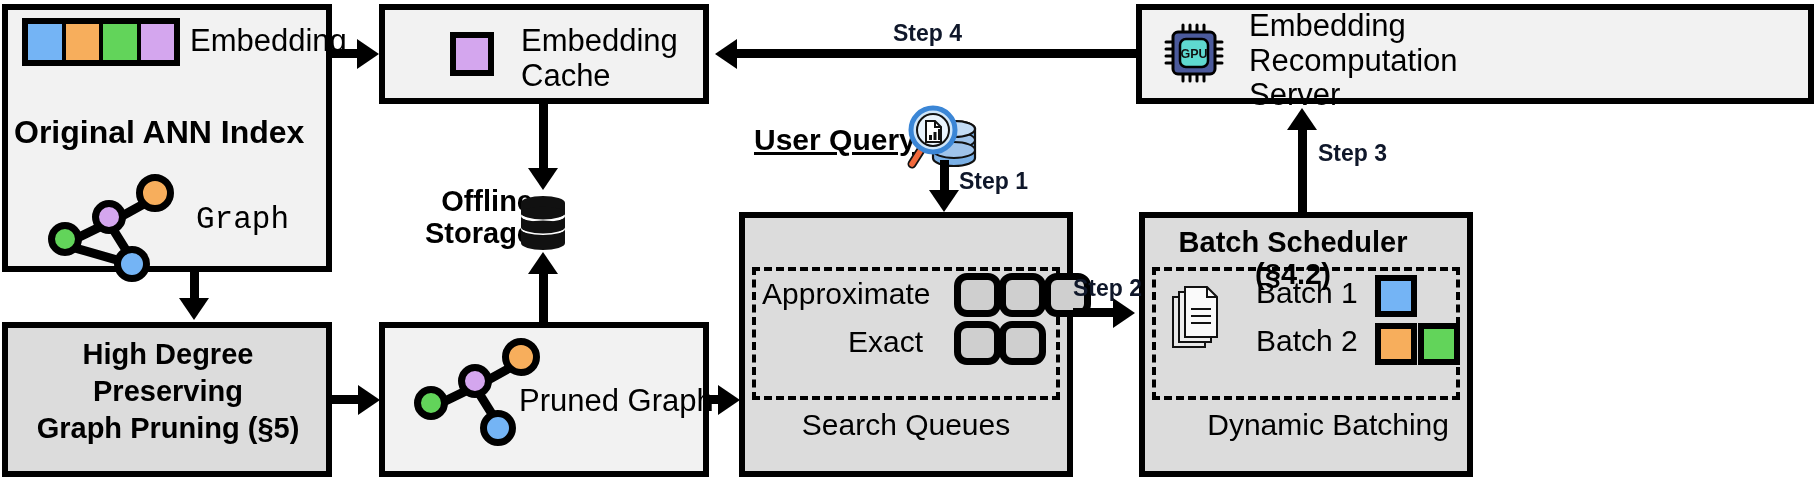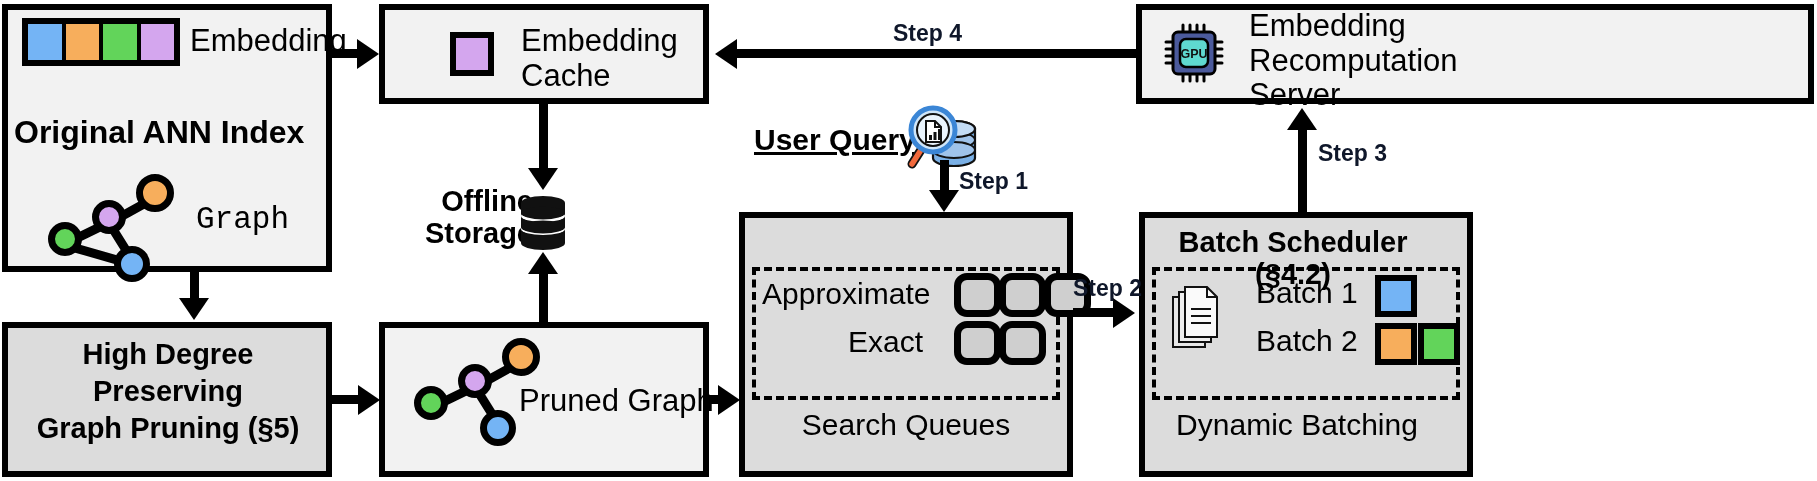--- a/index.html
+++ b/index.html
@@ -201,21 +201,21 @@
     </svg>
   </div>
 
   <div class="ttl" style="left:1256px;top:276px;font-size:30px;">Batch 1</div>
   <div class="swatch" style="left:1375px;top:275px;width:42px;height:42px;background:#74b4f5;"></div>
 
   <div class="ttl" style="left:1256px;top:324px;font-size:30px;">Batch 2</div>
   <div class="swatch" style="left:1375px;top:323px;width:42px;height:42px;background:#f7ae5c;"></div>
   <div class="swatch" style="left:1418px;top:323px;width:42px;height:42px;background:#62d45a;"></div>
 
-  <div class="ttl" style="left:1145px;top:408px;width:304px;font-size:30px;text-align:center;">Dynamic Batching</div>
+  <div class="ttl" style="left:1145px;top:408px;width:304px;font-size:30px;text-align:right;">Dynamic Batching</div>
 
   <div class="ln" style="left:332px;top:49px;width:28px;height:9px;"></div>
   <div class="ah ah-r" style="left:357px;top:39px;"></div>
 
   <div class="ln" style="left:539px;top:104px;width:9px;height:70px;"></div>
   <div class="ah ah-d" style="left:528px;top:168px;"></div>
 
   <div class="ln" style="left:539px;top:272px;width:9px;height:52px;"></div>
   <div class="ah ah-u" style="left:528px;top:252px;"></div>
 

